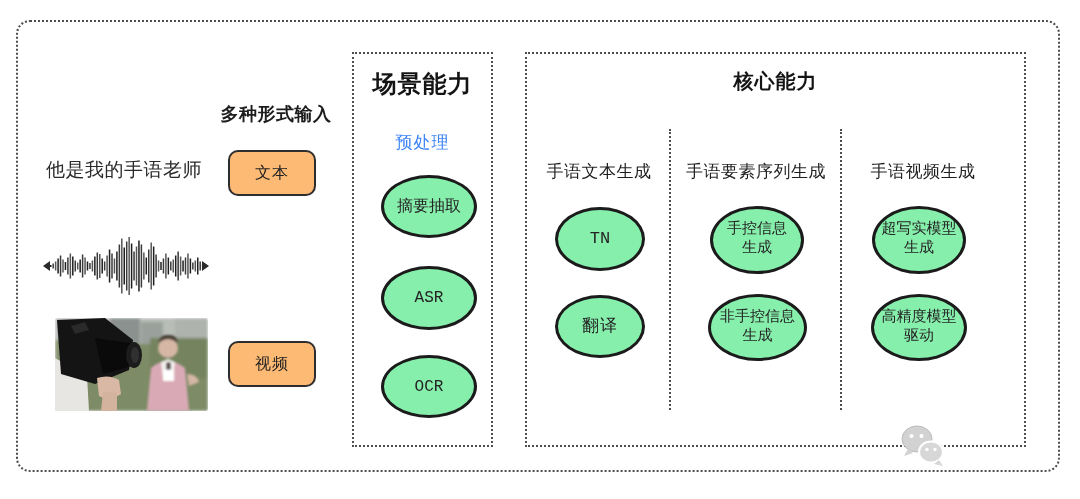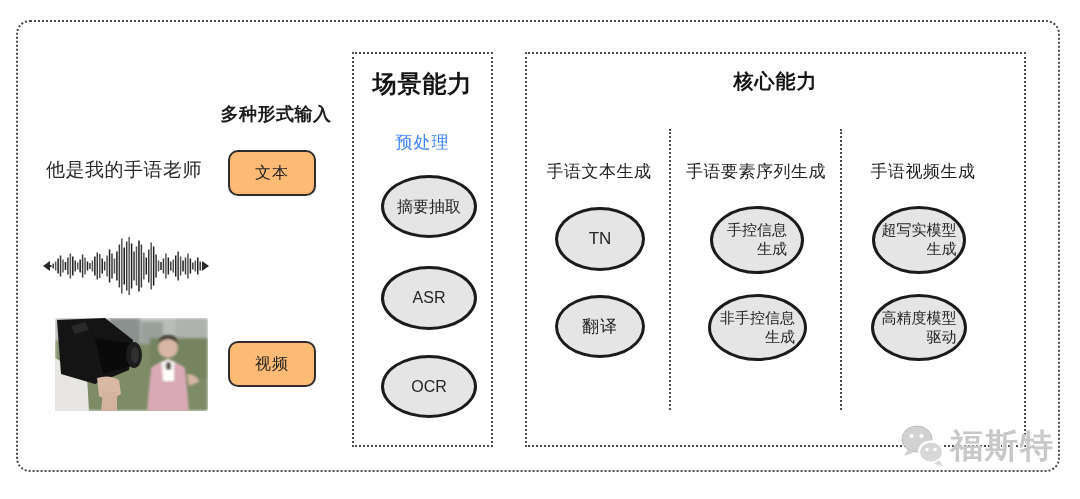--- a/index.html
+++ b/index.html
@@ -54,22 +54,22 @@
   }
   .core-box .cap-title{font-size:20px;}
   .scene-subtitle{
     position:absolute;left:0;right:0;top:77px;text-align:center;
     font-size:17px;color:#3b82f6;letter-spacing:1px;
   }
   .ellipse{
     position:absolute;
     border:3px solid #1b1b1b;border-radius:50%;
     display:flex;align-items:center;justify-content:center;
-    text-align:right;background:#e5e5e5;
-    font-size:16px;color:#242424;white-space:pre-line;line-height:1.25;
+    text-align:center;background:#86efac;
+    font-size:16px;color:#242424;white-space:pre-line;line-height:1.25;font-family:Liberation Mono, monospace;
   }
   
   .scene-box .e0{left:27px;top:121px;width:90px;height:57px;}
   .scene-box .e1{left:27px;top:212px;width:90px;height:58px;}
   .scene-box .e2{left:27px;top:301px;width:90px;height:57px;}
   
   .divider{
     position:absolute;top:75px;height:281px;width:0;
     border-left:2px dotted #4d4d4d;
   }
@@ -262,16 +262,15 @@
     <svg class="wm-icon" viewBox="0 0 50 46">
       <ellipse cx="19" cy="16" rx="15" ry="13" fill="#d2d2d2" stroke="#bcbcbc" stroke-width="1"></ellipse>
       <path d="M10 26 l-4 7 l9 -3 Z" fill="#d2d2d2"></path>
       <circle cx="13.5" cy="13" r="2" fill="#ffffff"></circle>
       <circle cx="23.5" cy="13" r="2" fill="#ffffff"></circle>
       <ellipse cx="33" cy="29" rx="12" ry="10.5" fill="#d7d7d7" stroke="#ffffff" stroke-width="2"></ellipse>
       <path d="M41 37 l4 6 l-9 -2 Z" fill="#d7d7d7"></path>
       <circle cx="29" cy="26.5" r="1.7" fill="#ffffff"></circle>
       <circle cx="37" cy="26.5" r="1.7" fill="#ffffff"></circle>
     </svg>
-    <span class="wm-text">福斯特</span>
   </div>
 
 </div>
 
 </body></html>

